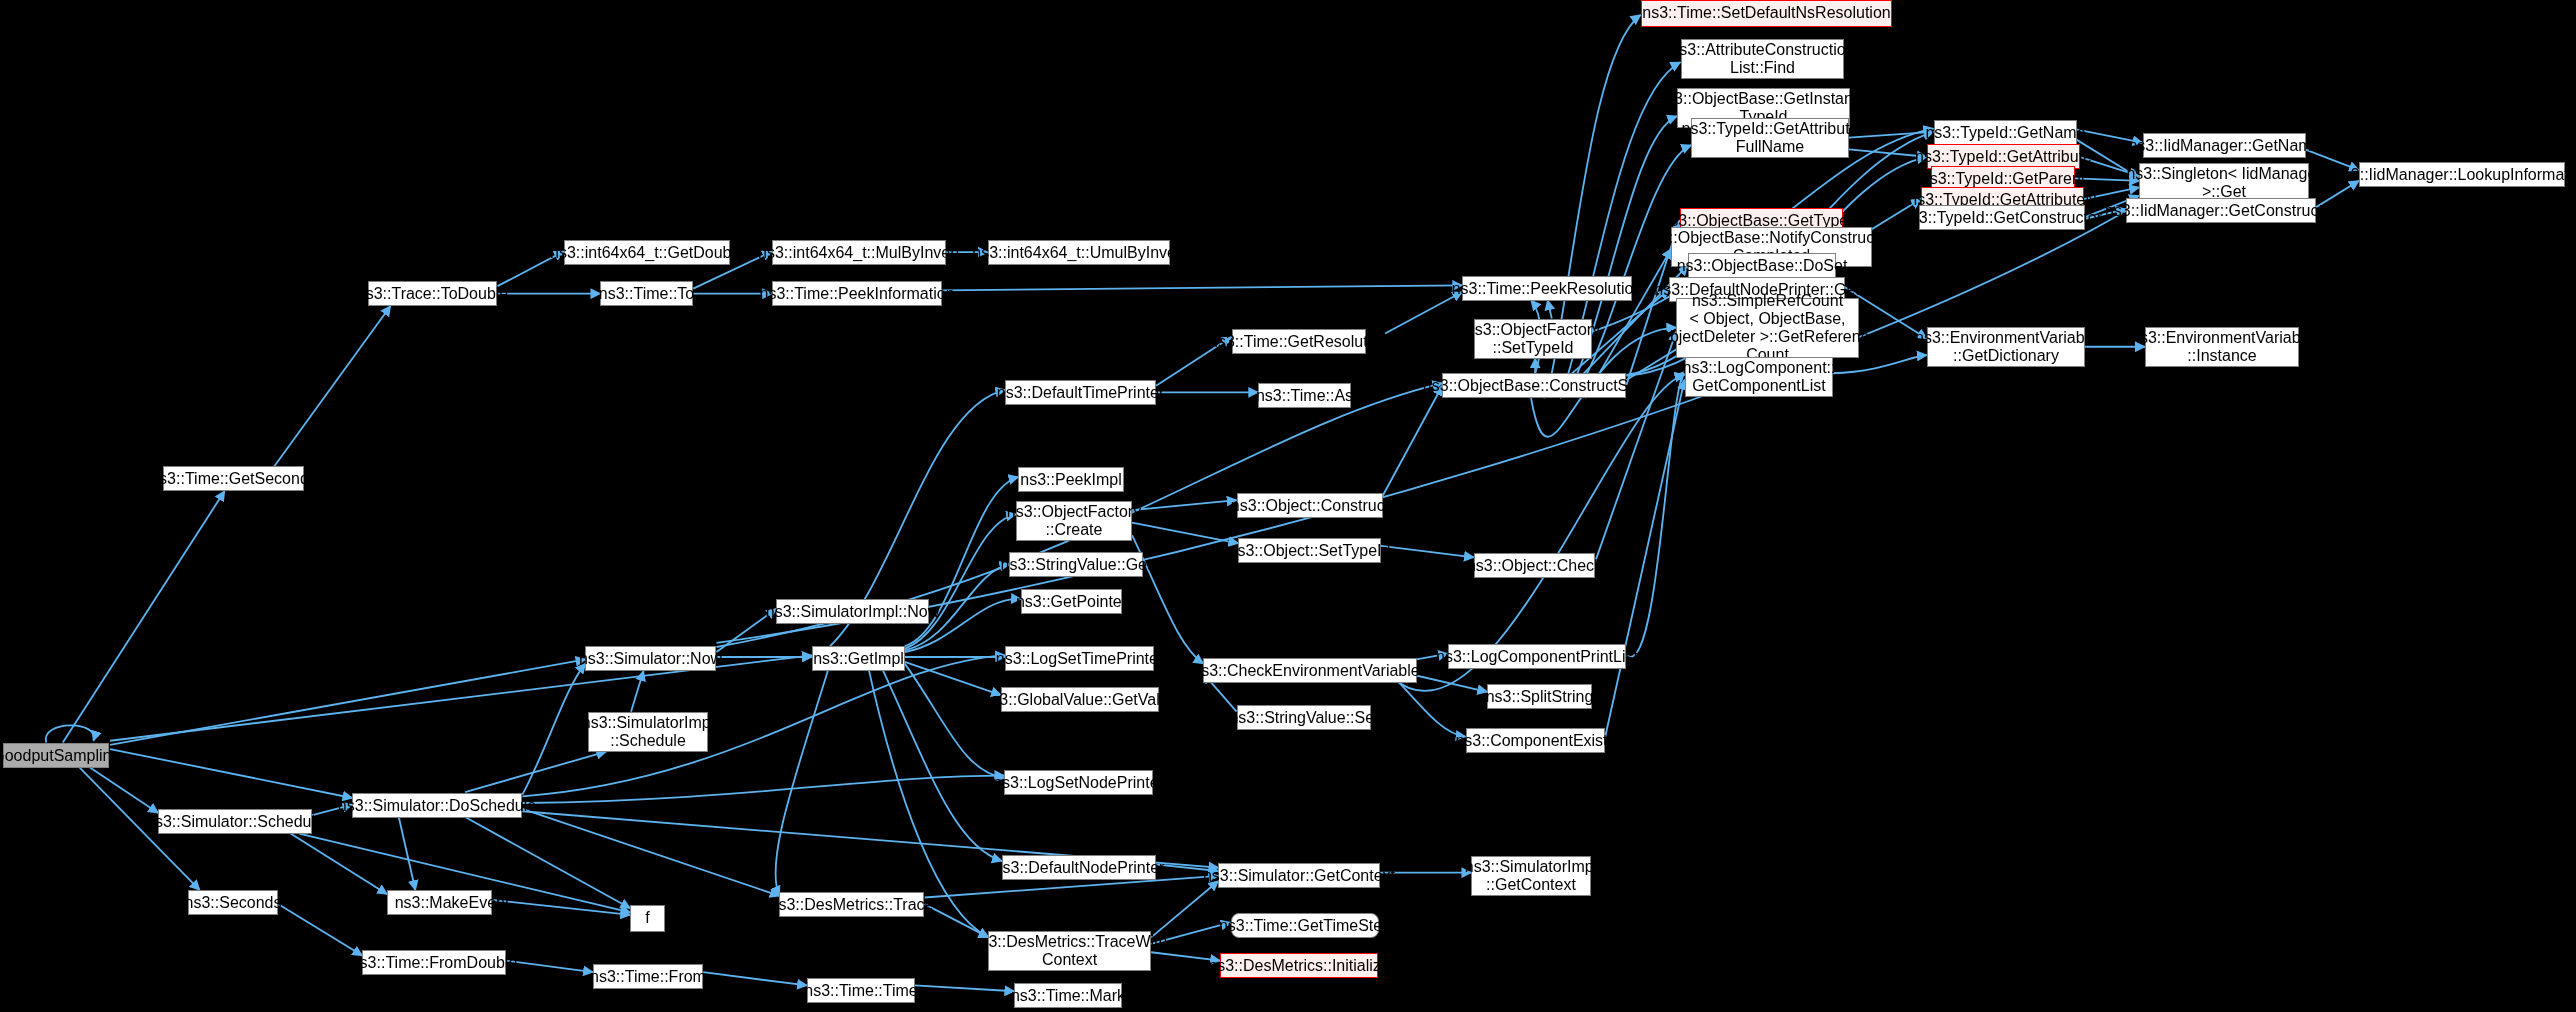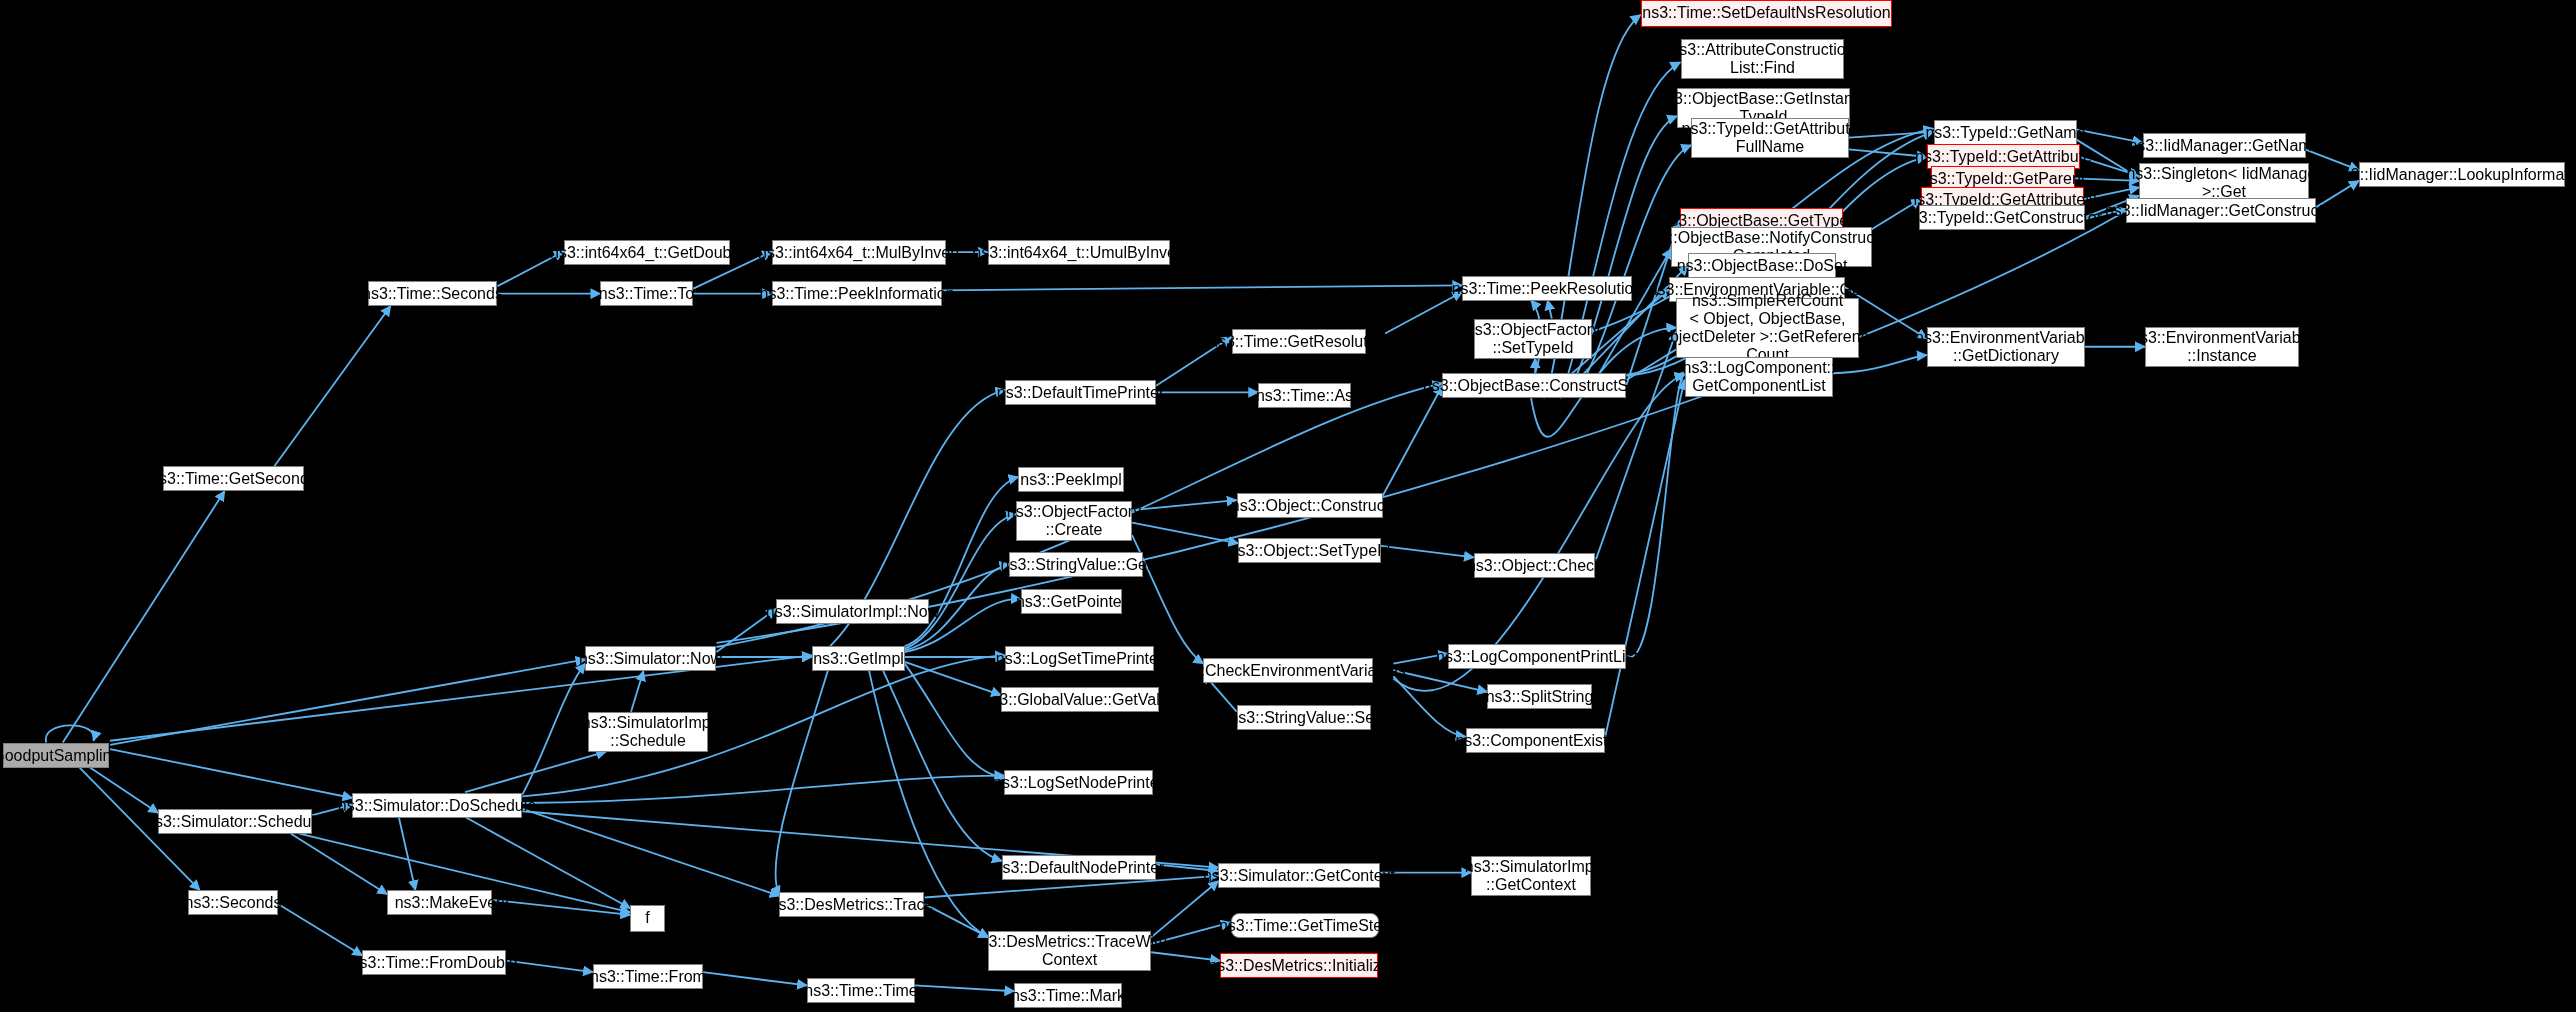--- a/index.html
+++ b/index.html
@@ -163,21 +163,21 @@
       </g>
   </svg>
   <div id="node-layer">
       <div class="node root" style="left: 3.3px; top: 743px; width: 106px; height: 25px;"><span>GoodputSampling</span></div>
       <div class="node" style="left: 163px; top: 466px; width: 141px; height: 25px;"><span>ns3::Time::GetSeconds</span></div>
       <div class="node" style="left: 158px; top: 809px; width: 154px; height: 25px;"><span>ns3::Simulator::Schedule</span></div>
       <div class="node" style="left: 188px; top: 890px; width: 90px; height: 25px;"><span>ns3::Seconds</span></div>
       <div class="node" style="left: 362px; top: 950px; width: 144px; height: 25px;"><span>ns3::Time::FromDouble</span></div>
       <div class="node" style="left: 387px; top: 890px; width: 105px; height: 25px; padding-left: 30px;"><span>ns3::MakeEvent</span></div>
       <div class="node" style="left: 352px; top: 793px; width: 170px; height: 25px;"><span>ns3::Simulator::DoSchedule</span></div>
-      <div class="node" style="left: 368px; top: 281px; width: 129px; height: 25px;"><span>ns3::Time::Seconds</span></div>
+      <div class="node" style="left: 368px; top: 281px; width: 129px; height: 25px;"><span>ns3::Trace::ToDouble</span></div>
       <div class="node" style="left: 564px; top: 240px; width: 166px; height: 25px;"><span>ns3::int64x64_t::GetDouble</span></div>
       <div class="node" style="left: 600px; top: 281px; width: 93px; height: 25px;"><span>ns3::Time::To</span></div>
       <div class="node" style="left: 772px; top: 240px; width: 174px; height: 25px;"><span>ns3::int64x64_t::MulByInvert</span></div>
       <div class="node" style="left: 772px; top: 281px; width: 170px; height: 25px;"><span>ns3::Time::PeekInformation</span></div>
       <div class="node" style="left: 988px; top: 240px; width: 182px; height: 25px;"><span>ns3::int64x64_t::UmulByInvert</span></div>
       <div class="node" style="left: 1462px; top: 276px; width: 170px; height: 25px;"><span>ns3::Time::PeekResolution</span></div>
       <div class="node" style="left: 1232px; top: 329px; width: 134px; height: 25px;"><span>ns3::Time::GetResolution</span></div>
       <div class="node" style="left: 1258px; top: 383px; width: 93px; height: 25px;"><span>ns3::Time::As</span></div>
       <div class="node" style="left: 1005px; top: 380px; width: 151px; height: 25px;"><span>ns3::DefaultTimePrinter</span></div>
       <div class="node" style="left: 1474px; top: 319px; width: 118px; height: 40px;"><span>ns3::ObjectFactory
@@ -197,21 +197,21 @@
       <div class="node" style="left: 1919px; top: 205px; width: 166px; height: 25px;"><span>ns3::TypeId::GetConstructor</span></div>
       <div class="node" style="left: 2143px; top: 133px; width: 163px; height: 25px;"><span>ns3::IidManager::GetName</span></div>
       <div class="node" style="left: 2139px; top: 163px; width: 170px; height: 40px;"><span>ns3::Singleton&lt; IidManager
 &gt;::Get</span></div>
       <div class="node" style="left: 2126px; top: 198px; width: 190px; height: 25px;"><span>ns3::IidManager::GetConstructor</span></div>
       <div class="node" style="left: 2359px; top: 162px; width: 206px; height: 25px;"><span>ns3::IidManager::LookupInformation</span></div>
       <div class="node red" style="left: 1680px; top: 208px; width: 163px; height: 25px;"><span>ns3::ObjectBase::GetTypeId</span></div>
       <div class="node" style="left: 1671px; top: 227px; width: 201px; height: 40px;"><span>ns3::ObjectBase::NotifyConstruction
 Completed</span></div>
       <div class="node" style="left: 1688px; top: 253px; width: 148px; height: 25px;"><span>ns3::ObjectBase::DoSet</span></div>
-      <div class="node" style="left: 1669px; top: 277px; width: 176px; height: 25px;"><span>ns3::EnvironmentVariable::Get</span></div>
+      <div class="node" style="left: 1669px; top: 277px; width: 176px; height: 25px;"><span>ns3::DefaultNodePrinter::Get</span></div>
       <div class="node" style="left: 1676px; top: 298px; width: 183px; height: 60px;"><span>ns3::SimpleRefCount
 &lt; Object, ObjectBase,
 ObjectDeleter &gt;::GetReference
 Count</span></div>
       <div class="node" style="left: 1927px; top: 327px; width: 158px; height: 40px;"><span>ns3::EnvironmentVariable
 ::GetDictionary</span></div>
       <div class="node" style="left: 2145px; top: 327px; width: 154px; height: 40px;"><span>ns3::EnvironmentVariable
 ::Instance</span></div>
       <div class="node" style="left: 1685px; top: 357px; width: 148px; height: 40px;"><span>ns3::LogComponent::
 GetComponentList</span></div>
@@ -224,21 +224,21 @@
       <div class="node" style="left: 1001px; top: 687px; width: 158px; height: 25px;"><span>ns3::GlobalValue::GetValue</span></div>
       <div class="node" style="left: 1004px; top: 770px; width: 149px; height: 25px;"><span>ns3::LogSetNodePrinter</span></div>
       <div class="node" style="left: 1237px; top: 493px; width: 146px; height: 25px;"><span>ns3::Object::Construct</span></div>
       <div class="node" style="left: 1238px; top: 538px; width: 143px; height: 25px;"><span>ns3::Object::SetTypeId</span></div>
       <div class="node" style="left: 1474px; top: 553px; width: 121px; height: 25px;"><span>ns3::Object::Check</span></div>
       <div class="node" style="left: 812px; top: 646px; width: 93px; height: 25px;"><span>ns3::GetImpl</span></div>
       <div class="node" style="left: 585px; top: 646px; width: 131px; height: 25px;"><span>ns3::Simulator::Now</span></div>
       <div class="node" style="left: 776px; top: 599px; width: 153px; height: 25px;"><span>ns3::SimulatorImpl::Now</span></div>
       <div class="node" style="left: 588px; top: 712px; width: 120px; height: 40px;"><span>ns3::SimulatorImpl
 ::Schedule</span></div>
-      <div class="node" style="left: 1203px; top: 658px; width: 170px; height: 25px;"><span>ns3::CheckEnvironmentVariables</span></div>
+      <div class="node" style="left: 1203px; top: 658px; width: 214px; height: 25px;"><span>ns3::CheckEnvironmentVariables</span></div>
       <div class="node" style="left: 1237px; top: 705px; width: 134px; height: 25px;"><span>ns3::StringValue::Set</span></div>
       <div class="node" style="left: 1448px; top: 644px; width: 178px; height: 25px;"><span>ns3::LogComponentPrintList</span></div>
       <div class="node" style="left: 1487px; top: 684px; width: 105px; height: 25px;"><span>ns3::SplitString</span></div>
       <div class="node" style="left: 1466px; top: 728px; width: 139px; height: 25px;"><span>ns3::ComponentExists</span></div>
       <div class="node" style="left: 1002px; top: 855px; width: 154px; height: 25px;"><span>ns3::DefaultNodePrinter</span></div>
       <div class="node" style="left: 1218px; top: 863px; width: 162px; height: 25px;"><span>ns3::Simulator::GetContext</span></div>
       <div class="node" style="left: 1471px; top: 856px; width: 120px; height: 40px;"><span>ns3::SimulatorImpl
 ::GetContext</span></div>
       <div class="node" style="left: 779px; top: 892px; width: 145px; height: 25px;"><span>ns3::DesMetrics::Trace</span></div>
       <div class="node" style="left: 988px; top: 931px; width: 163px; height: 40px;"><span>ns3::DesMetrics::TraceWith

